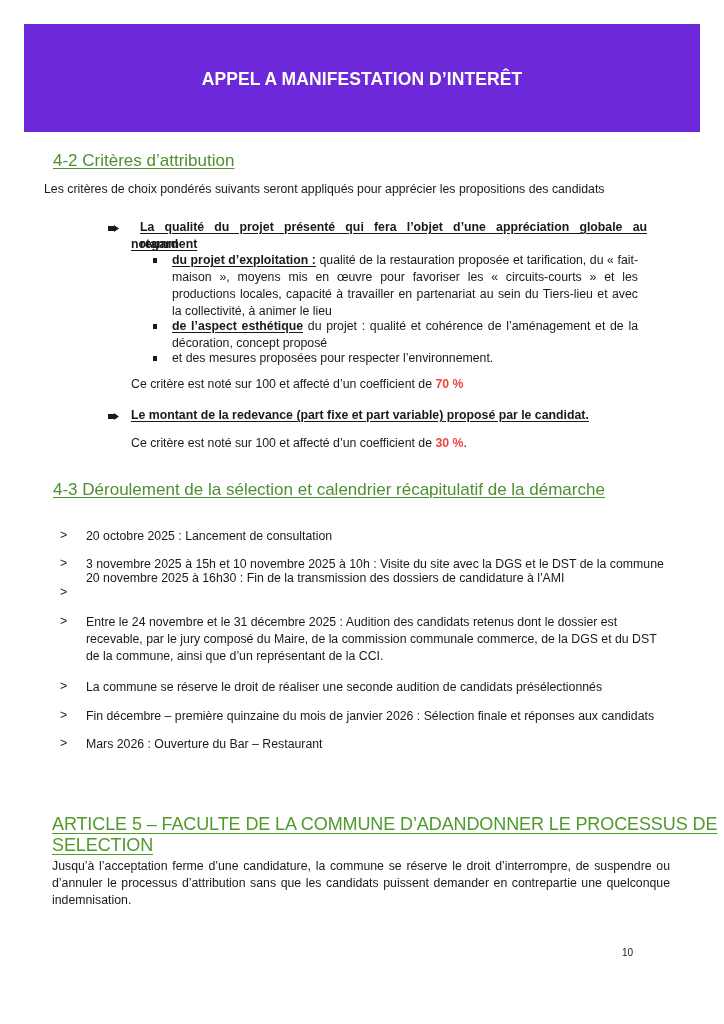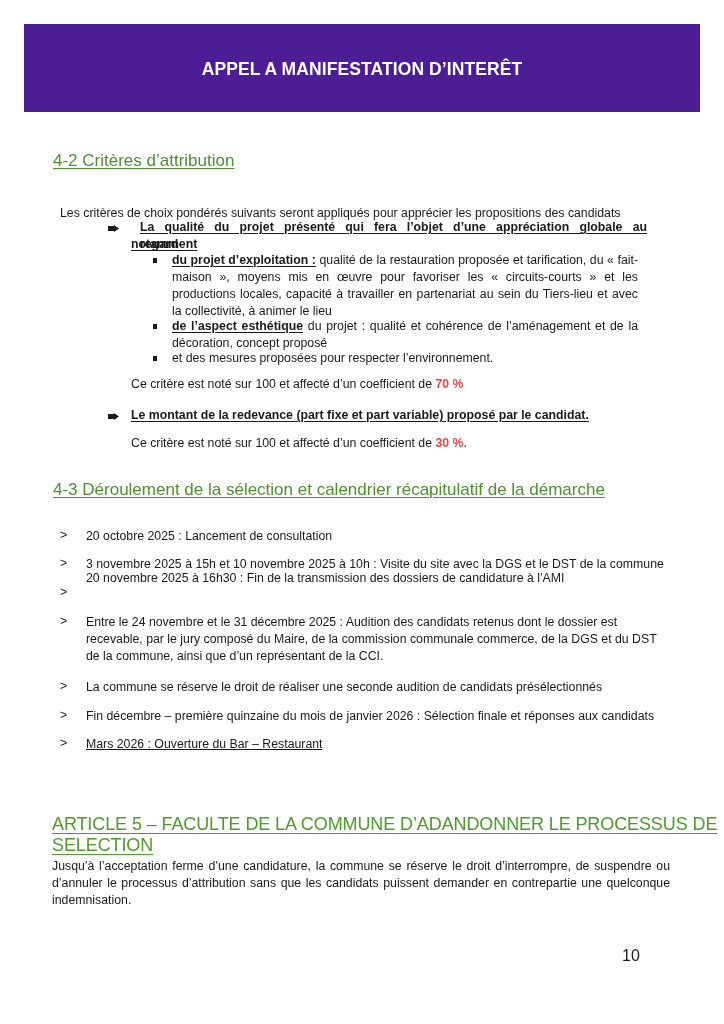--- a/index.html
+++ b/index.html
@@ -1,22 +1,22 @@
 <!DOCTYPE html>
 <html><head>
   <meta charset="utf-8">
   <style>
     html, body { margin: 0; padding: 0; background: #ffffff; }
     body {
       width: 724px; height: 1024px; position: relative; overflow: hidden;
       font-family: "Liberation Sans", sans-serif; color: #1a1a1a;
     }
     .banner {
-      position: absolute; left: 24px; top: 24px; width: 676px; height: 88px;
-      background: #4c1d95;
+      position: absolute; left: 24px; top: 24px; width: 676px; height: 108px;
+      background: #6d28d9;
       display: flex; align-items: center; justify-content: center;
     }
     .banner-title {
       color: #ffffff; font-weight: bold; font-size: 17.5px; letter-spacing: 0.1px;
       margin-top: 2px;
     }
     .abs { position: absolute; }
     .subhead {
       color: #4f8f2f; font-size: 17px; text-decoration: underline;
       text-decoration-color: #4f8f2f; text-underline-offset: 2px;
@@ -27,32 +27,32 @@
     .arrow-bullet {
       position: absolute; width: 11px; height: 7px;
     }
     .sq { position: absolute; width: 4px; height: 5px; background: #1a1a1a; }
     .justify { text-align: justify; text-align-last: left; }
     .gt { position: absolute; font-size: 12.3px; }
     .article {
       color: #4f9a2a; font-size: 18px; text-decoration: underline;
       text-underline-offset: 3px; letter-spacing: -0.1px;
     }
-    .pagenum { font-size: 16px; }
+    .pagenum { font-size: 10px; }
   </style>
 </head>
 <body>
 
 <div class="banner">
   <span class="banner-title">APPEL A MANIFESTATION D’INTERÊT</span>
 </div>
 
 <div class="abs subhead" style="left:53px; top:151px;">4-2 Critères d’attribution</div>
 
-<div class="abs txt" style="left:60px; top:181px; width:640px;margin-top:24px;">Les critères de choix pondérés suivants seront appliqués pour apprécier les propositions des candidats</div>
+<div class="abs txt" style="left:44px; top:181px; width:640px;">Les critères de choix pondérés suivants seront appliqués pour apprécier les propositions des candidats</div>
 
 <svg class="arrow-bullet" style="left:108px; top:225px;" viewBox="0 0 11 7">
   <path d="M0 1 L6 1 L6 0 L11 3.5 L6 7 L6 6 L0 6 Z" fill="#1a1a1a"></path>
 </svg>
 <div class="abs txt bold-u justify" style="left:131px; top:219px; width:507px; word-spacing:3.2px;margin-left:9px;">La qualité du projet présenté qui fera l’objet d’une appréciation globale au regard</div>
 <div class="abs txt bold-u" style="left:131px; top:236px;text-decoration:underline;">notamment</div>
 
 <div class="sq" style="left:153px; top:258px;"></div>
 <div class="abs txt justify" style="left:172px; top:252px; width:466px;">
   <span class="bold-u">du projet d’exploitation :</span><span> qualité de la restauration proposée et tarification, du « fait-maison », moyens mis en œuvre pour favoriser les « circuits-courts » et les productions locales, capacité à travailler en partenariat au sein du Tiers-lieu et avec la collectivité, à animer le lieu</span>
@@ -95,18 +95,18 @@
 <span class="gt" style="left:60px; top:614px;">&gt;</span>
 <div class="abs txt" style="left:86px; top:614px; width:580px;">Entre le 24 novembre et le 31 décembre 2025 : Audition des candidats retenus dont le dossier est recevable, par le jury composé du Maire, de la commission communale commerce, de la DGS et du DST de la commune, ainsi que d’un représentant de la CCI.</div>
 
 <span class="gt" style="left:60px; top:679px;">&gt;</span>
 <div class="abs txt" style="left:86px; top:679px; width:600px;">La commune se réserve le droit de réaliser une seconde audition de candidats présélectionnés</div>
 
 <span class="gt" style="left:60px; top:708px;">&gt;</span>
 <div class="abs txt" style="left:86px; top:708px; width:600px;">Fin décembre – première quinzaine du mois de janvier 2026 : Sélection finale et réponses aux candidats</div>
 
 <span class="gt" style="left:60px; top:736px;">&gt;</span>
-<div class="abs txt" style="left:86px; top:736px; width:600px;text-decoration:underline;">Mars 2026 : Ouverture du Bar – Restaurant</div>
+<div class="abs txt" style="left:86px; top:736px; width:600px;">Mars 2026 : Ouverture du Bar – Restaurant</div>
 
 <div class="abs article" style="left:52px; top:814px;">ARTICLE 5 – FACULTE DE LA COMMUNE D’ADANDONNER LE PROCESSUS DE SELECTION</div>
 <div class="abs txt justify" style="left:52px; top:858px; width:618px;">Jusqu’à l’acceptation ferme d’une candidature, la commune se réserve le droit d’interrompre, de suspendre ou d’annuler le processus d’attribution sans que les candidats puissent demander en contrepartie une quelconque indemnisation.</div>
 
 <div class="abs pagenum" style="left:622px; top:947px;">10</div>
 
 </body></html>

